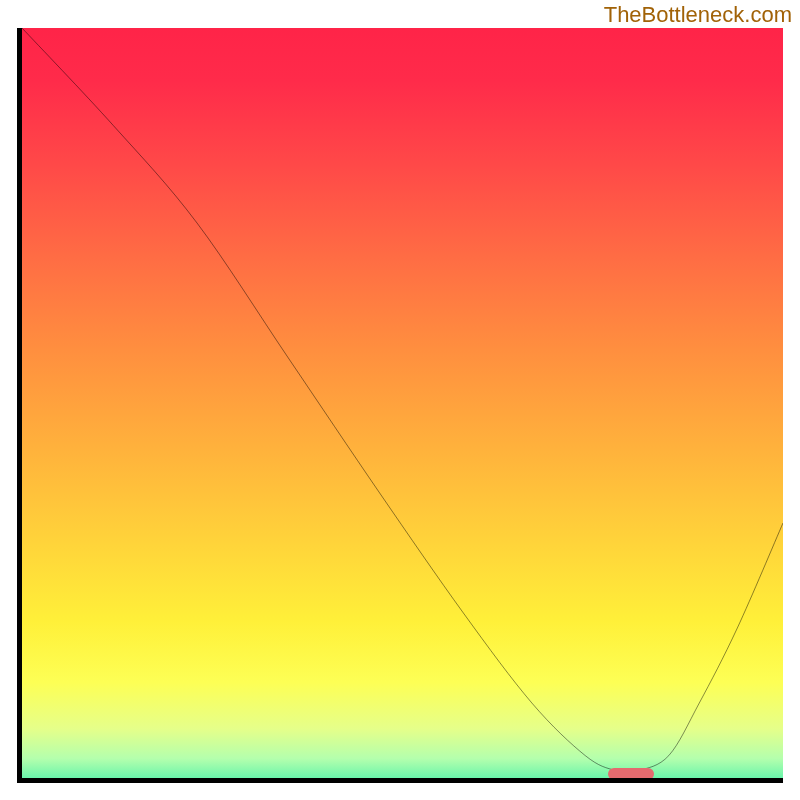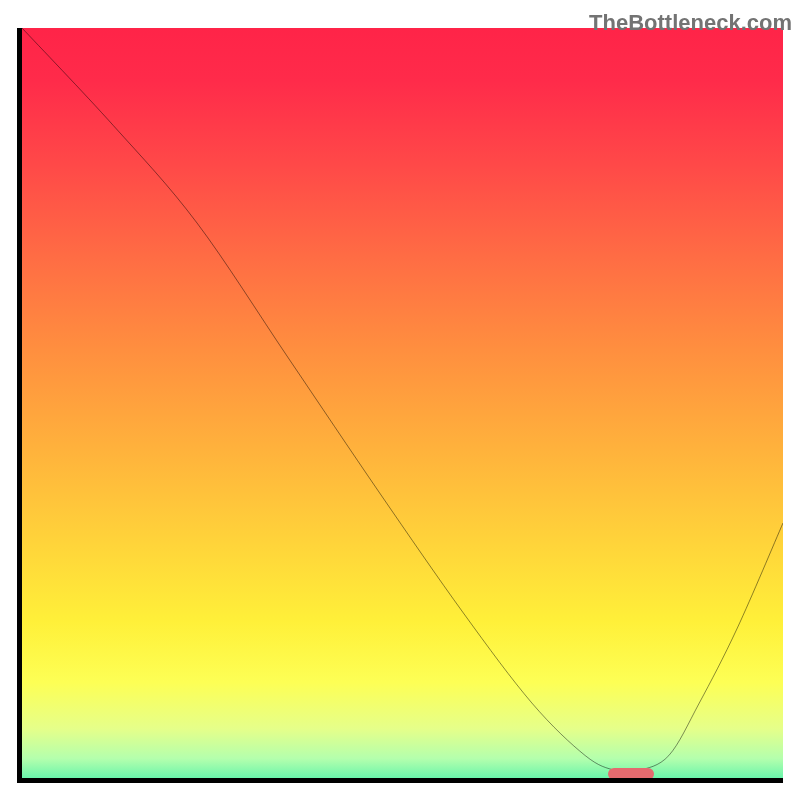--- a/index.html
+++ b/index.html
@@ -14,24 +14,23 @@
   .frame {
     position: relative;
     width: 800px;
     height: 800px;
   }
   .watermark {
     position: absolute;
     top: 2px;
     right: 8px;
     font-size: 22px;
-    font-weight: 700;
-    color: #737373;
+    font-weight: 400;
+    color: #a16207;
     z-index: 10;
-    margin-top: 8px;
   }
   .plot {
     position: absolute;
     left: 17px;
     top: 28px;
     width: 766px;
     height: 755px;
     border-left: 5px solid #000;
     border-bottom: 5px solid #000;
     box-sizing: border-box;

